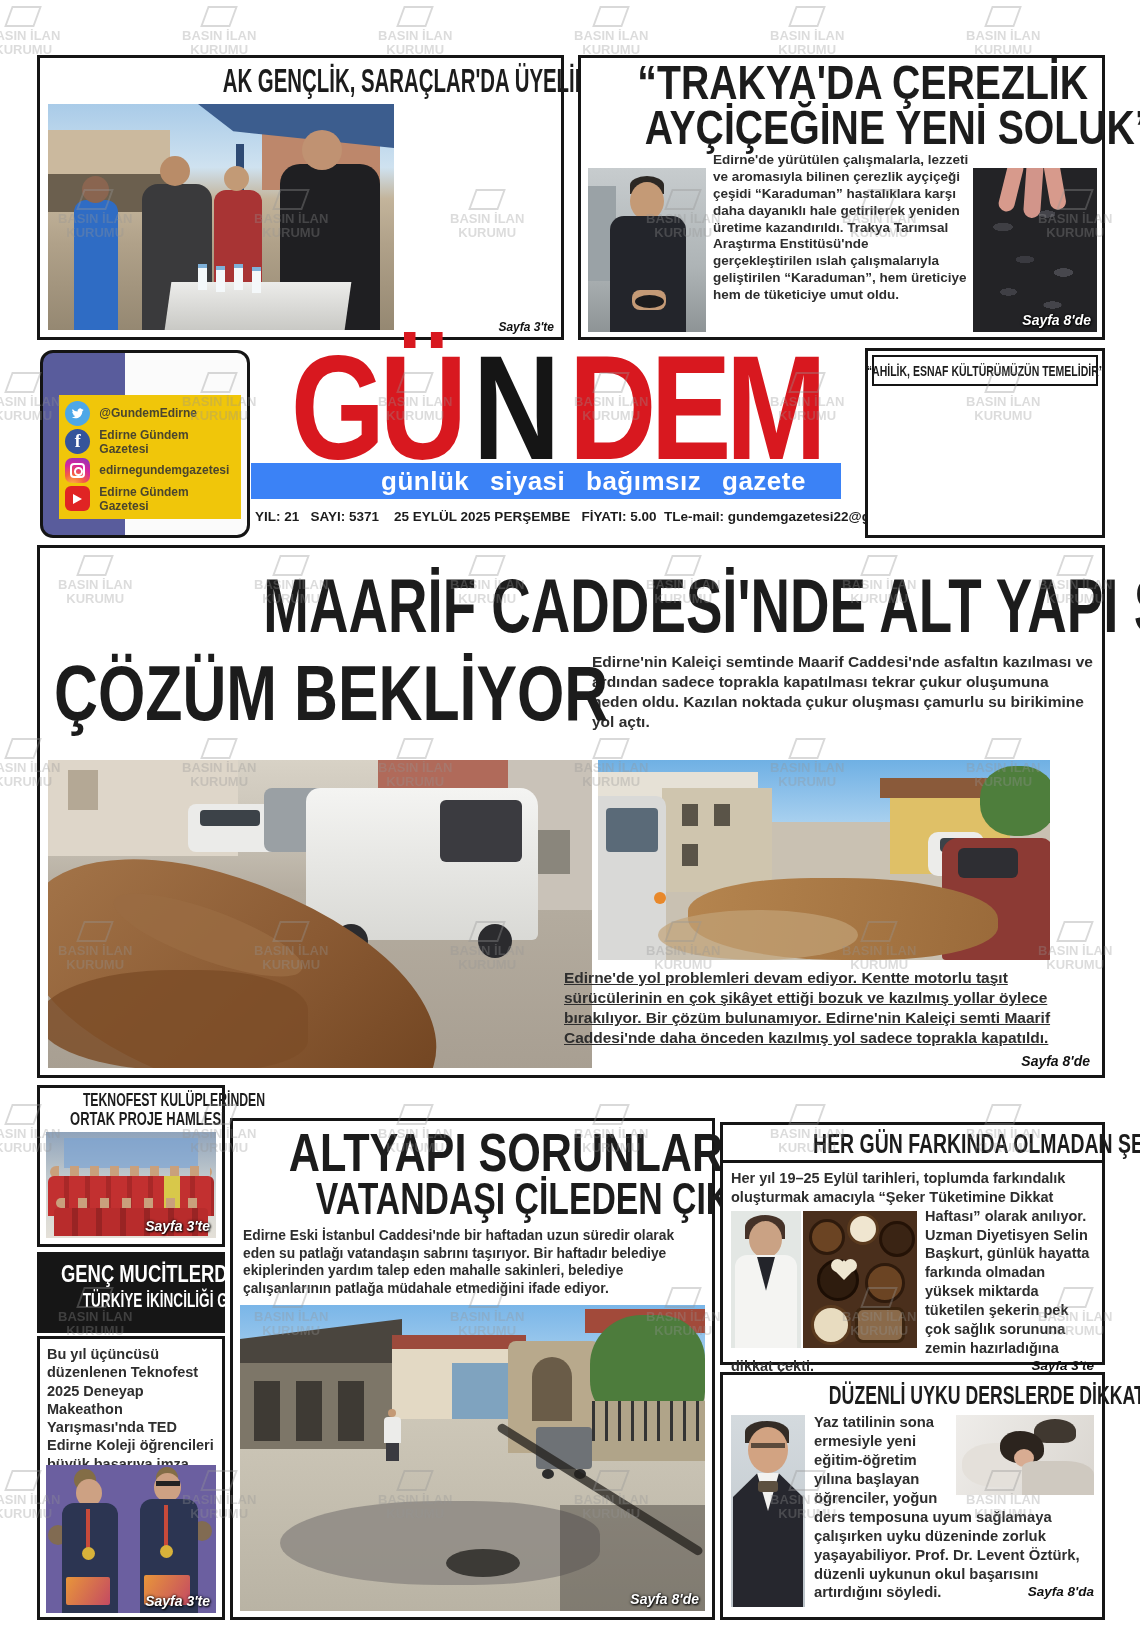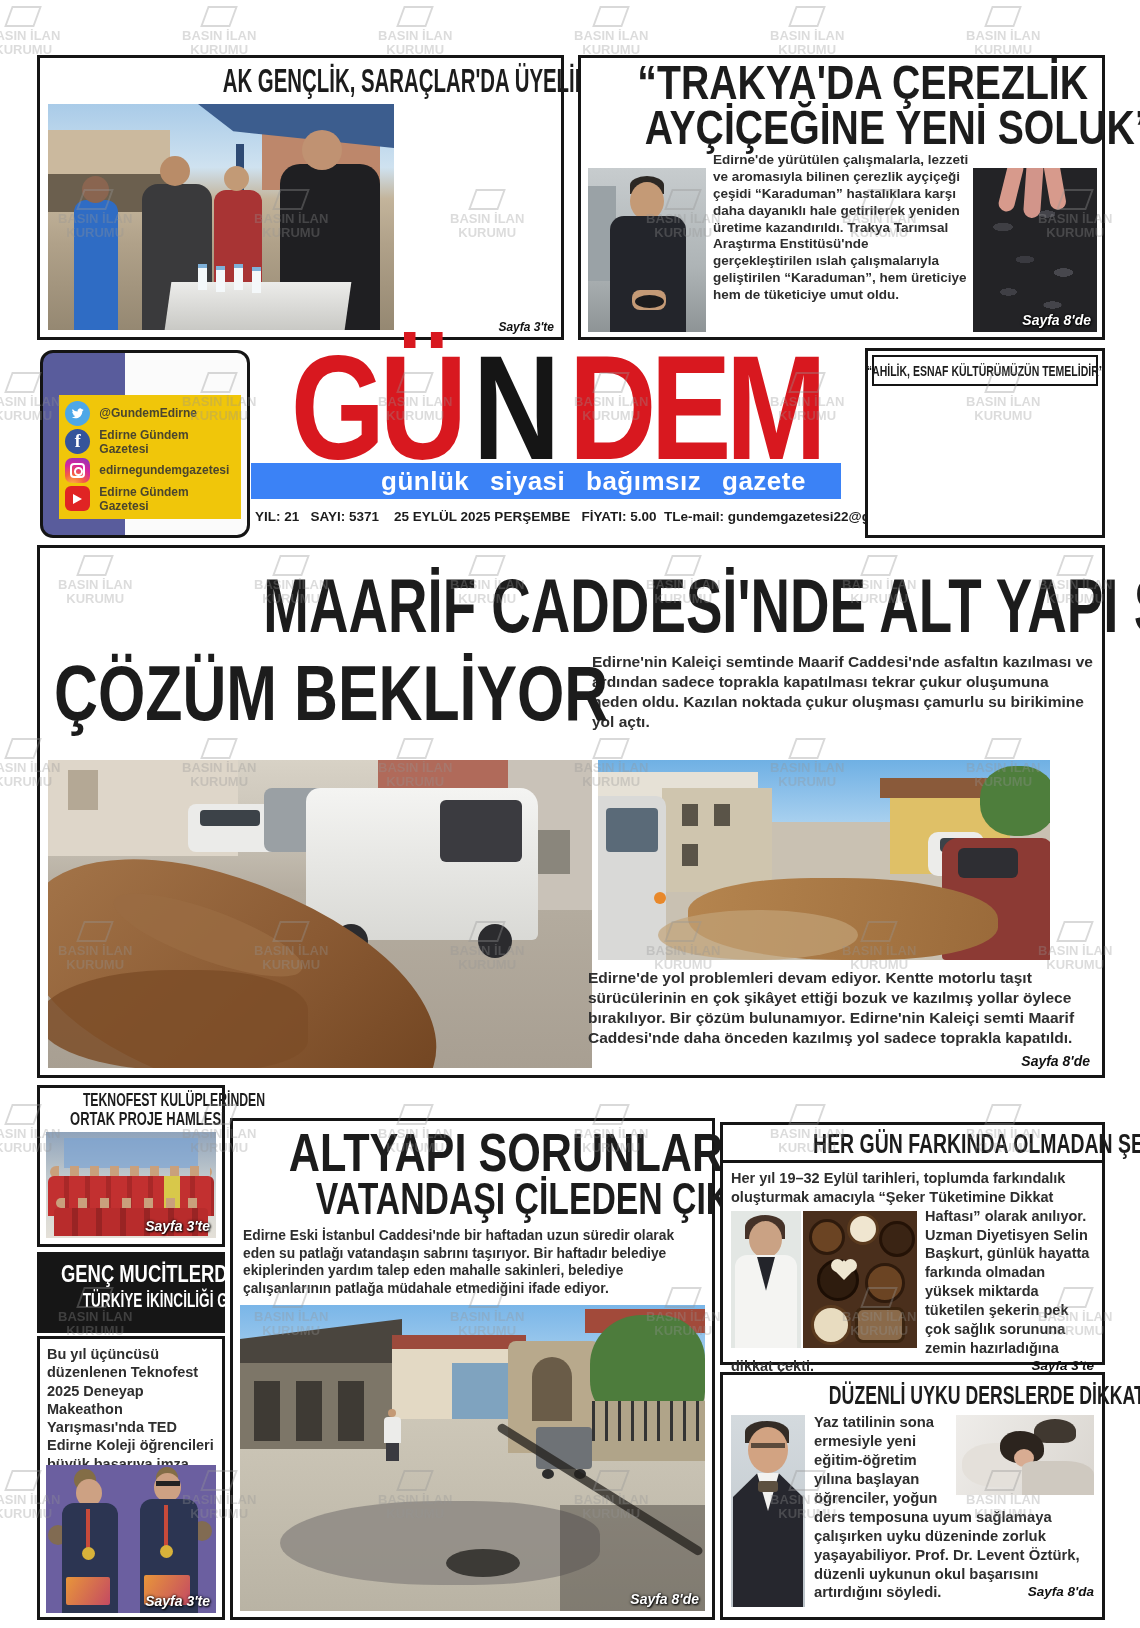--- a/index.html
+++ b/index.html
@@ -204,21 +204,21 @@
       <div class="el" style="left:330px;top:72px;width:56px;height:44px;background:#ececea;border-radius:10px;"></div>
       <div class="el" style="left:342px;top:78px;width:34px;height:14px;background:#3c4248;border-radius:4px;"></div>
       <div class="el" style="left:344px;top:78px;width:110px;height:122px;background:#8c3a34;border-radius:16px 10px 4px 4px;"></div>
       <div class="el" style="left:360px;top:88px;width:60px;height:30px;background:#2e2e33;border-radius:6px;"></div>
       <div class="el" style="left:0;top:36px;width:68px;height:164px;background:#d9d9d7;border-radius:0 10px 0 0;"></div>
       <div class="el" style="left:8px;top:48px;width:52px;height:44px;background:#5a6a78;border-radius:4px;"></div>
       <div class="el" style="left:56px;top:132px;width:12px;height:12px;border-radius:50%;background:#e8882a;"></div>
       <div class="el" style="left:90px;top:118px;width:310px;height:82px;background:linear-gradient(100deg,#b5854f,#9a6a3a);border-radius:40% 50% 40% 50%;"></div>
       <div class="el" style="left:60px;top:150px;width:200px;height:50px;background:#c2a277;border-radius:50%;opacity:.7;"></div>
     </div>
-    <div class="abs bt" style="left:548px;top:420px;width:510px;font-size:15.5px;line-height:1.3;">
+    <div class="abs bt" style="left:524px;top:420px;width:510px;font-size:15.5px;line-height:1.3;text-decoration:underline;">
       <span>Edirne'de yol problemleri devam ediyor. Kentte motorlu taşıt sürücülerinin en çok şikâyet ettiği bozuk ve kazılmış yollar öylece bırakılıyor. Bir çözüm bulunamıyor. Edirne'nin Kaleiçi semti Maarif Caddesi'nde daha önceden kazılmış yol sadece toprakla kapatıldı.</span>
     </div>
     <span class="abs pg pg-dark" style="right:12px;bottom:6px;font-size:14px;">Sayfa  8'de</span>
   </article>
 
   <article class="box" style="left:37px;top:1085px;width:188px;height:162px;">
     <div class="abs center" style="left:0;top:3px;width:100%;">
       <span class="cond" style="font-size:18px;line-height:19px;transform:scaleX(.68);">TEKNOFEST KULÜPLERİNDEN</span><br>
       <span class="cond" style="font-size:18px;line-height:19px;transform:scaleX(.72);">ORTAK PROJE HAMLESİ</span>
     </div>
@@ -296,21 +296,21 @@
       <div class="el" style="left:240px;top:180px;width:240px;height:9px;background:rgba(35,32,28,.75);transform:rotate(32deg);border-radius:5px;"></div>
       <span class="cap">Sayfa 8'de</span>
     </div>
   </article>
 
   <article class="box" style="left:720px;top:1122px;width:385px;height:243px;">
     <div class="abs center" style="left:0;top:0;width:100%;height:38px;border-bottom:3px solid #141414;padding-top:4px;box-sizing:border-box;">
       <span class="cond" style="font-size:27px;transform:scaleX(.72);">HER GÜN FARKINDA OLMADAN ŞEKER YİYORUZ</span>
     </div>
     <div class="abs bt" style="left:8px;top:44px;width:363px;font-size:14.5px;line-height:1.3;">
-      <span>Her yıl 19–32 Eylül tarihleri, toplumda farkındalık oluşturmak amacıyla “Şeker Tüketimine Dikkat</span>
+      <span>Her yıl 19–25 Eylül tarihleri, toplumda farkındalık oluşturmak amacıyla “Şeker Tüketimine Dikkat</span>
       <div style="float:left;width:186px;height:137px;margin:4px 8px 0 0;position:relative;">
         <div class="ph" style="left:0;top:0;width:70px;height:137px;background:#e3e7e4;">
           <div class="el" style="left:14px;top:4px;width:40px;height:24px;border-radius:50% 50% 0 0;background:#453228;"></div>
           <div class="el" style="left:18px;top:10px;width:33px;height:37px;border-radius:50%;background:#caa284;"></div>
           <div class="el" style="left:4px;top:44px;width:62px;height:93px;background:#f4f4f2;border-radius:12px 12px 0 0;"></div>
           <div class="el" style="left:26px;top:46px;width:18px;height:34px;background:#23242a;clip-path:polygon(0 0,100% 0,50% 100%);"></div>
         </div>
         <div class="ph" style="left:72px;top:0;width:114px;height:137px;background:#4a2f1c;">
           <div class="el" style="left:6px;top:8px;width:30px;height:30px;border-radius:50%;background:#6b4423;border:3px solid #2e1a0c;"></div>
           <div class="el" style="left:44px;top:2px;width:26px;height:26px;border-radius:50%;background:#f0e6d0;border:3px solid #5a3a1e;"></div>

